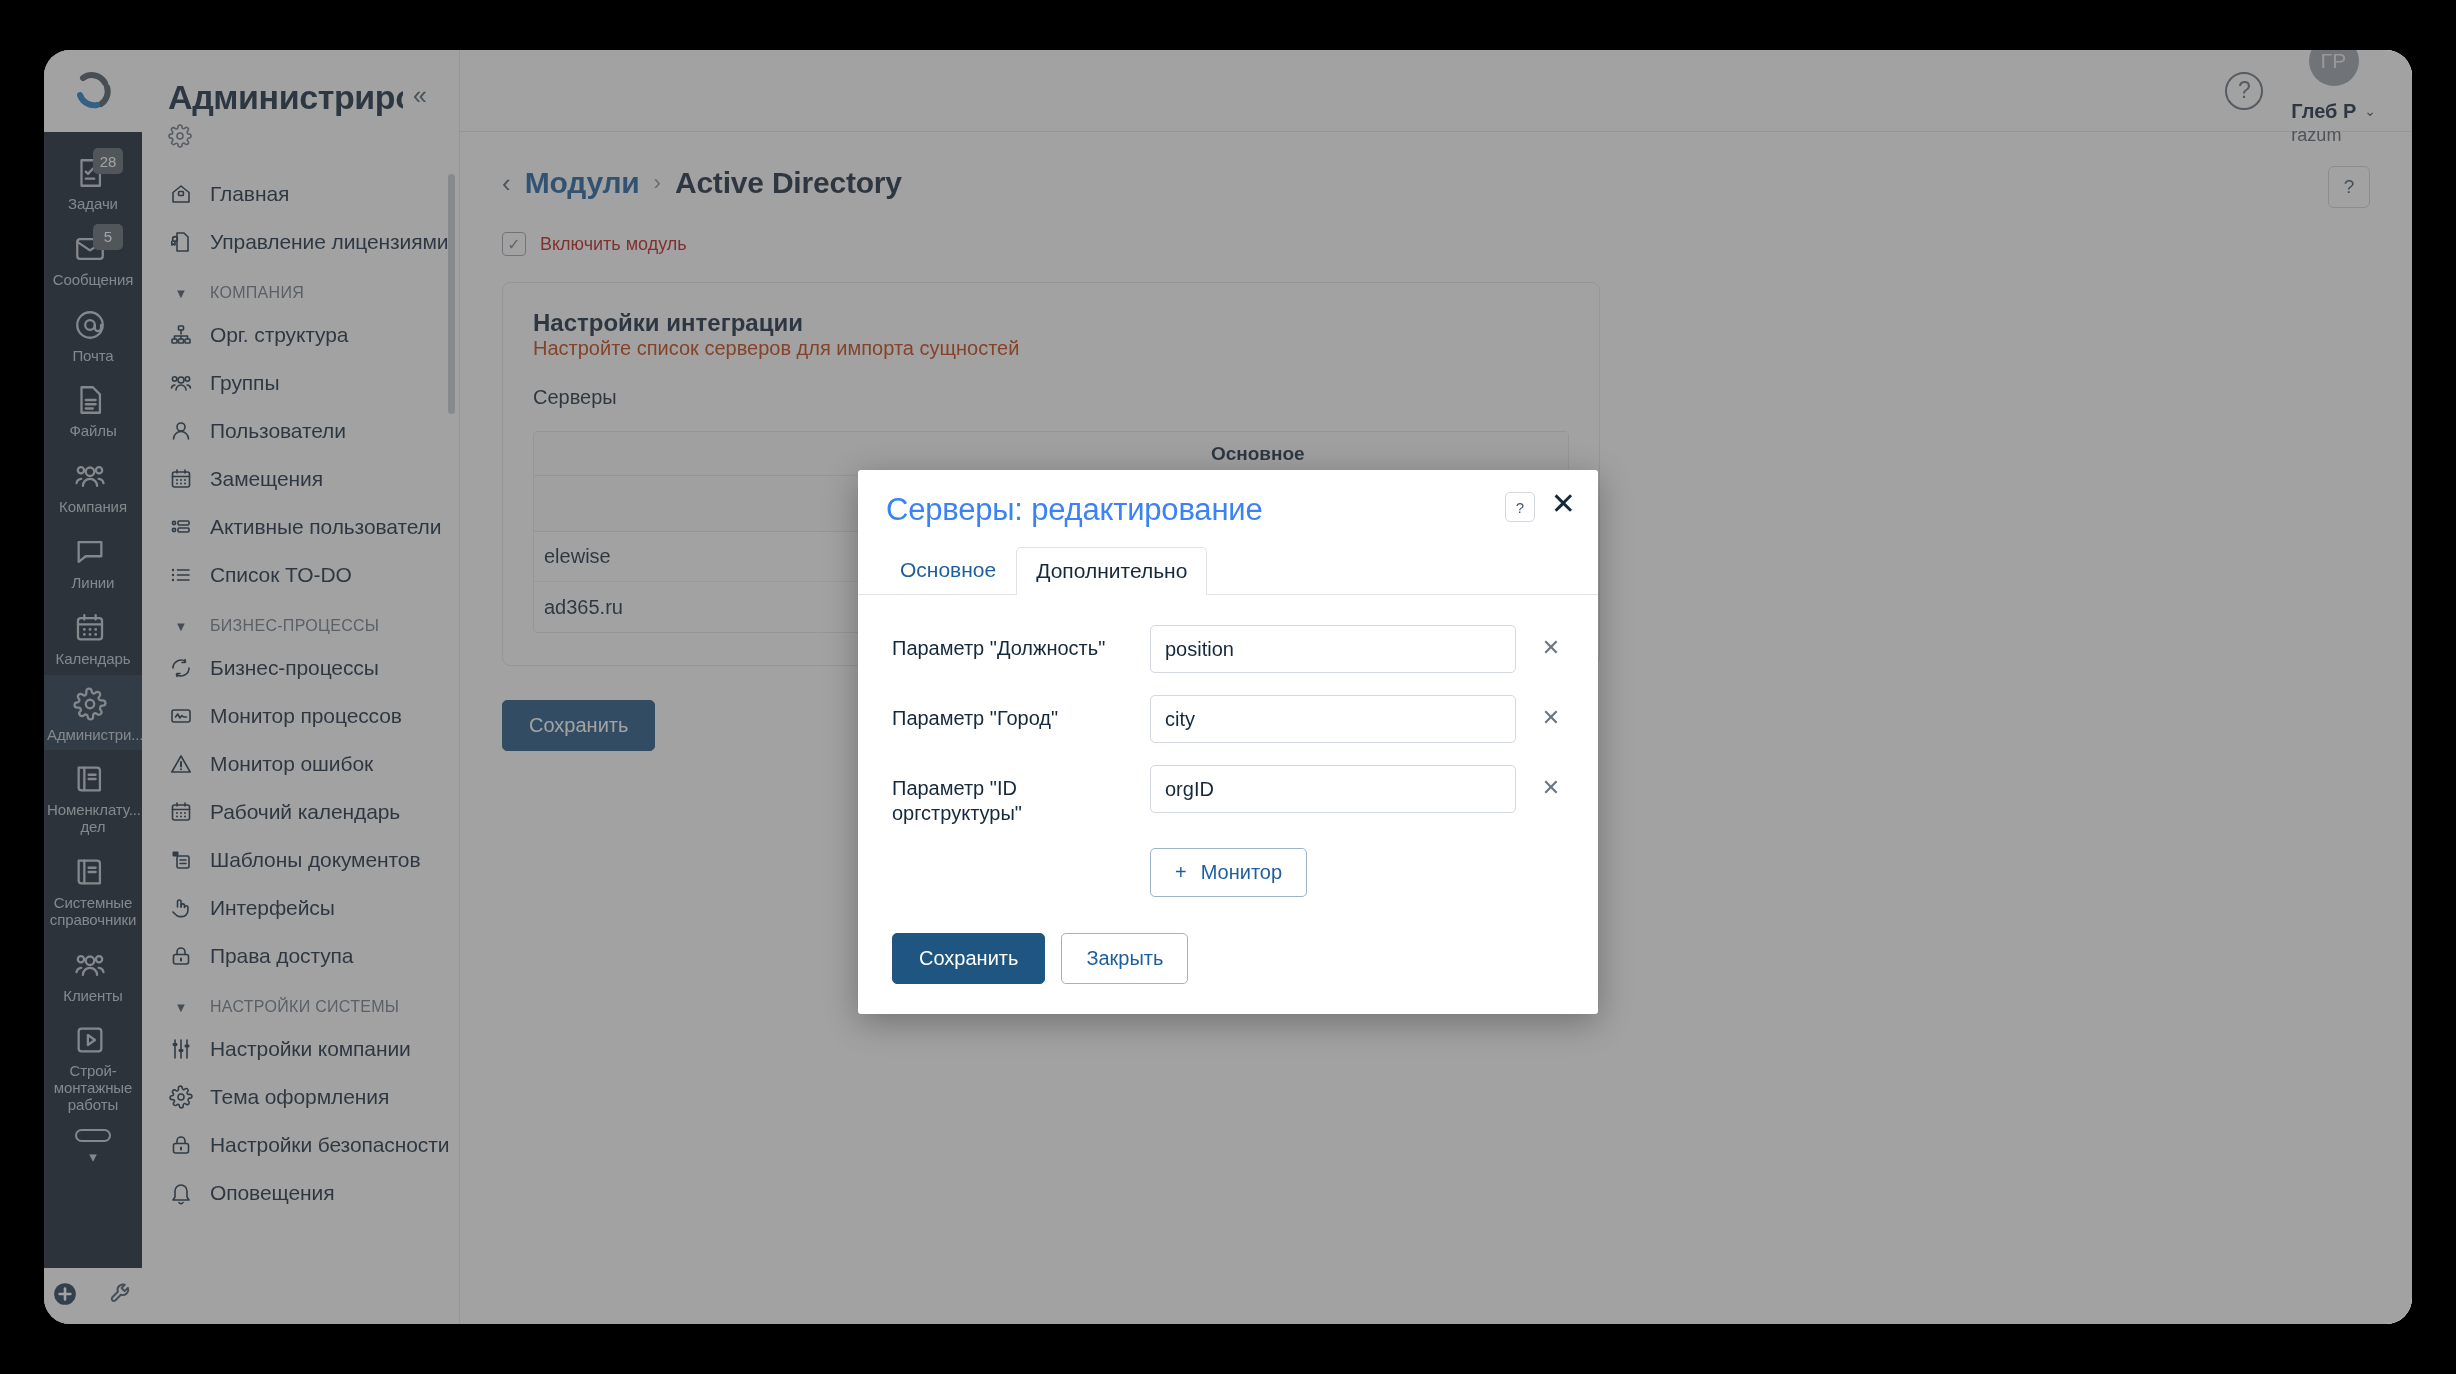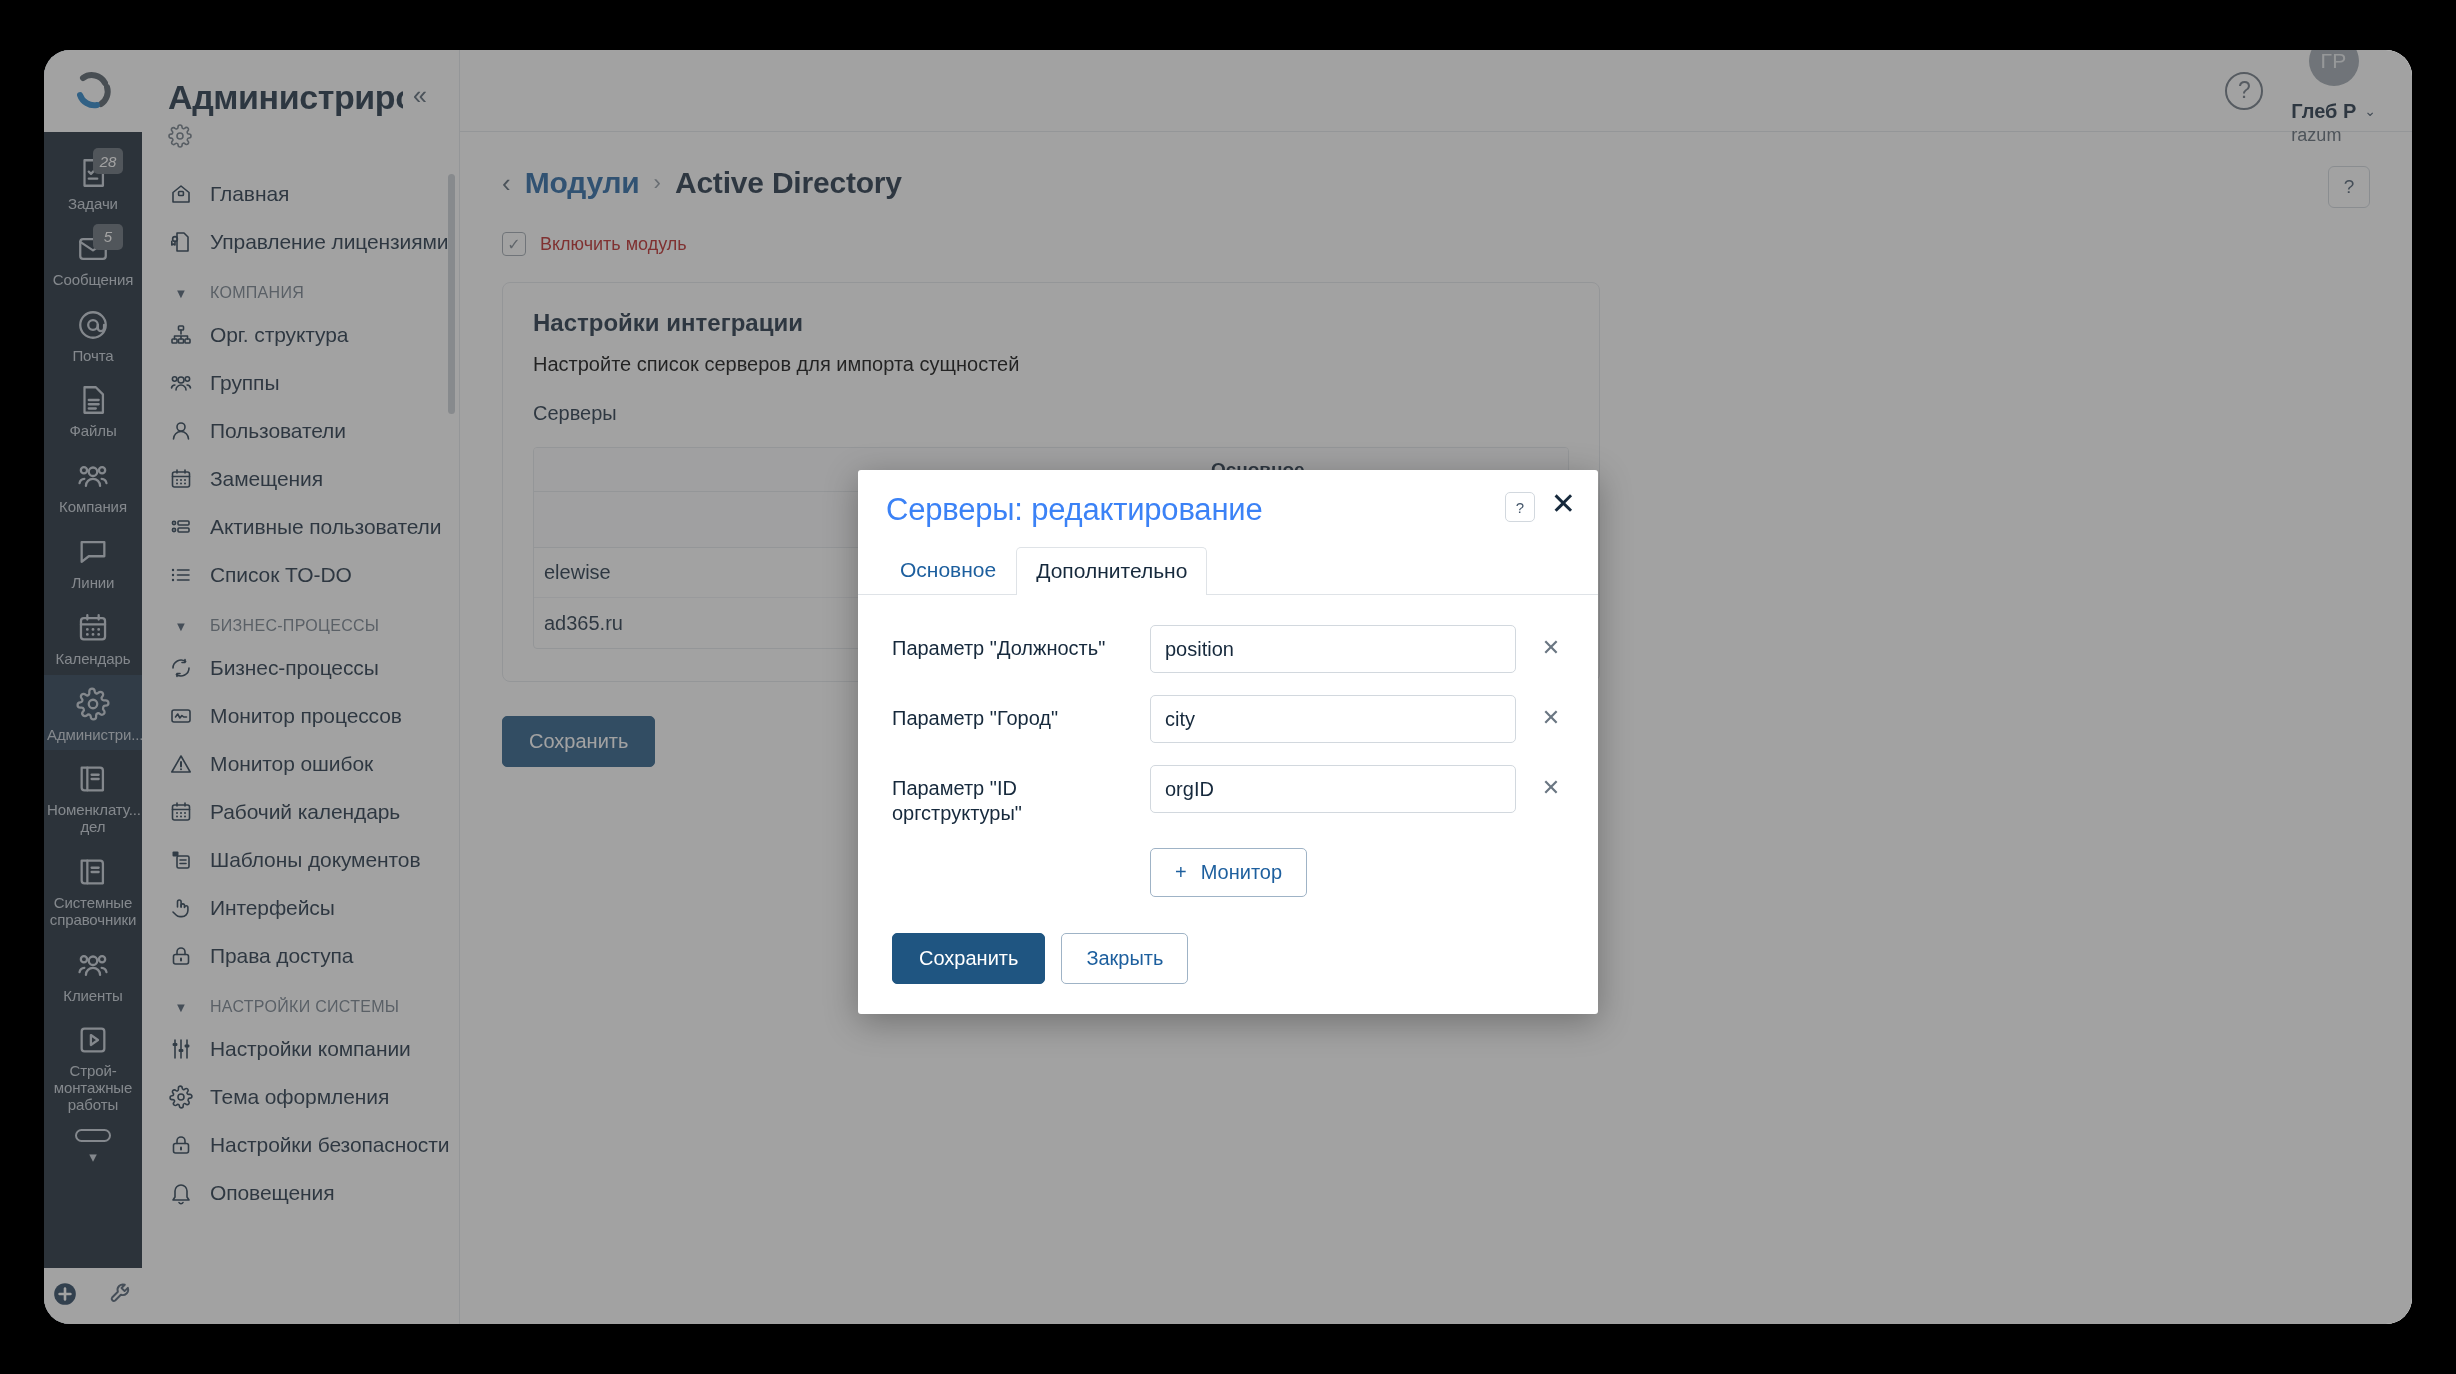--- a/index.html
+++ b/index.html
@@ -59,24 +59,23 @@
     width: 98px;
     padding: 9px 2px 7px;
     display: flex; flex-direction: column; align-items: center;
     gap: 3px;
     cursor: pointer;
     position: relative;
   }
   .rail-item.active { background: #1d3348; }
   .rail-ico {
     width: 40px; height: 40px;
-    display: flex; align-items: center; justify-content: center;
+    display: flex; align-items: center; justify-content: flex-start;
     color: #c2cbd4;
     position: relative;
-    font-style: italic;
   }
   .rail-ico svg { width: 34px; height: 34px; display: block; }
   .rail-label {
     font-size: 15px;
     color: #c2cbd4;
     text-align: center;
     line-height: 1.12;
     max-width: 92px;
     letter-spacing: -0.1px;
   }
@@ -222,21 +221,21 @@
 
   .card {
     margin: 26px 42px 0 42px;
     border: 1px solid #e3e6ea;
     border-radius: 8px;
     padding: 26px 30px 32px;
     max-width: 1098px;
     background: #fff;
   }
   .card-title { font-size: 24px; font-weight: bold; color: #16293c; }
-  .card-sub { font-size: 20px; color: #000000; margin-top: 16px; }
+  .card-sub { font-size: 20px; color: #c2410c; margin-top: 0; }
   .card-field-label { font-size: 20px; color: #16293c; margin-top: 26px; }
 
   .tbl { margin-top: 22px; border: 1px solid #e3e6ea; border-radius: 4px; overflow: hidden; }
   .tbl-grouprow {
     display: flex; background: #fafbfc;
     border-bottom: 1px solid #e3e6ea;
     height: 44px; align-items: center;
   }
   .tbl-grouprow .gcell-empty { flex: 0 0 40%; }
   .tbl-grouprow .gcell {

